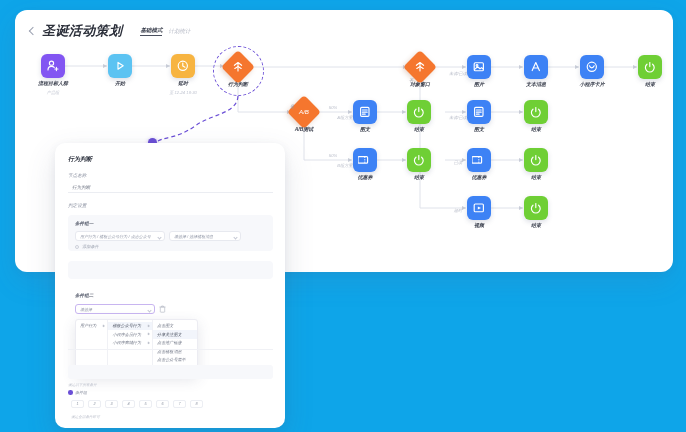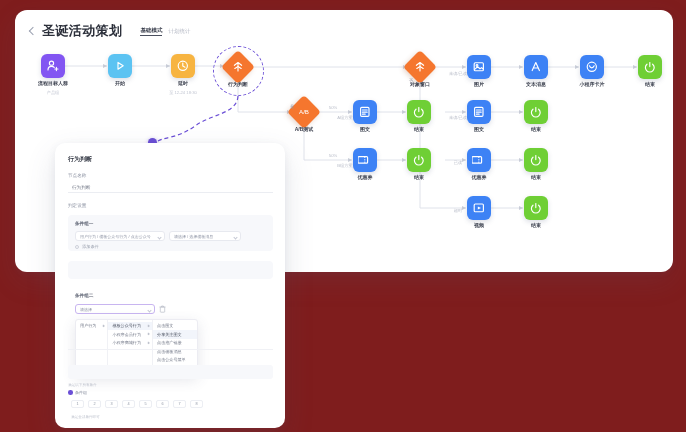--- a/index.html
+++ b/index.html
@@ -2,21 +2,21 @@
 <html><head>
 <meta charset="utf-8">
 <style>
   * { box-sizing: border-box; margin: 0; padding: 0; }
   html, body {
     width: 686px; height: 432px;
     background: #ffffff;
     font-family: "Liberation Sans", "DejaVu Sans", sans-serif;
     overflow: hidden;
   }
-  #root { position: relative; width: 686px; height: 432px; background: #7f1d1d; }
+  #root { position: relative; width: 686px; height: 432px; background: #0ea5e9; font-style: italic; }
 
   
   .canvas-card {
     position: absolute;
     left: 15px; top: 10px;
     width: 658px; height: 262px;
     background: #ffffff;
     border-radius: 12px;
     box-shadow: 0 10px 28px rgba(90,95,130,0.13), 0 2px 6px rgba(90,95,130,0.07);
   }

